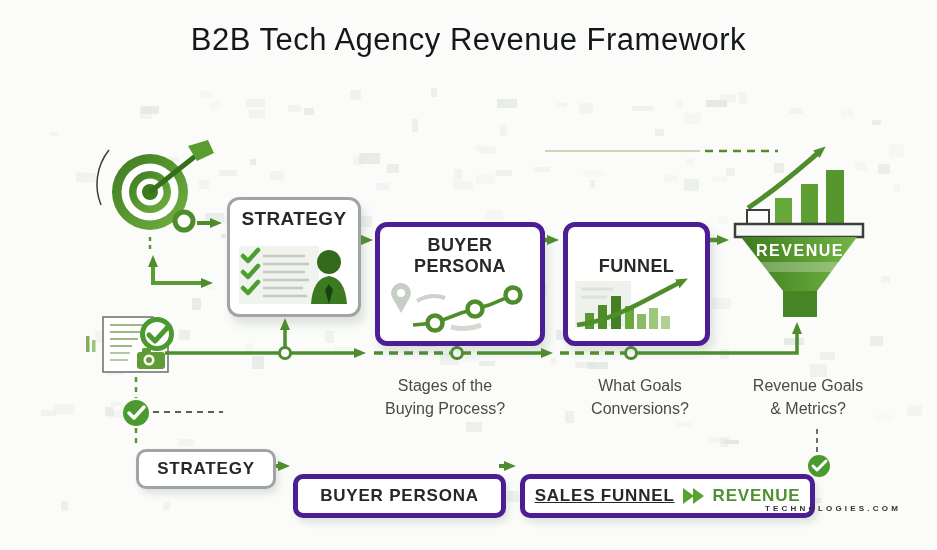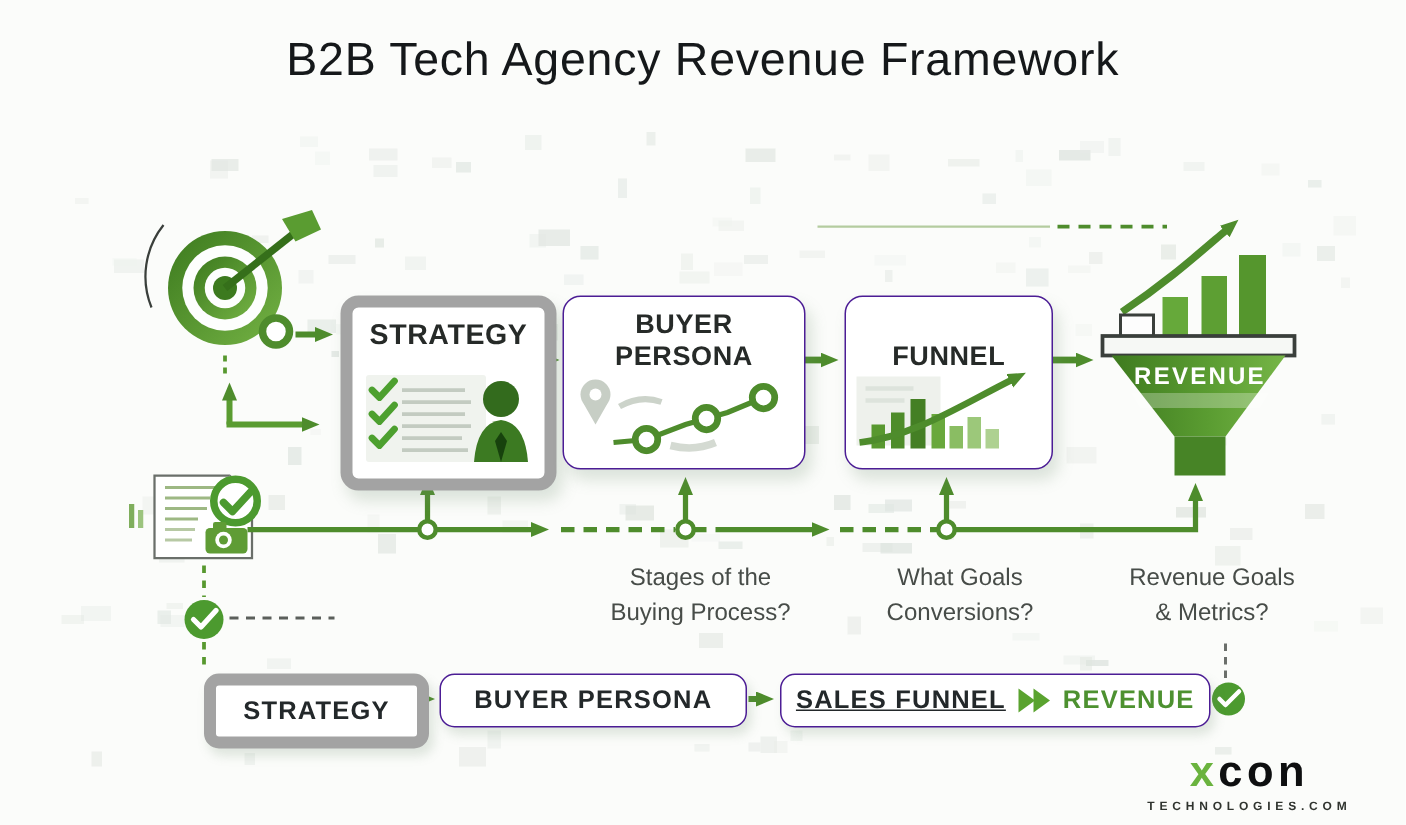--- a/index.html
+++ b/index.html
@@ -11,22 +11,22 @@
   #noise div{position:absolute;}
   .title{
     position:absolute;top:22px;left:0;width:100%;text-align:center;
     font-size:31px;font-weight:normal;letter-spacing:.5px;color:#15181a;z-index:3;margin:0;
   }
   .overlay{position:absolute;left:0;top:0;z-index:2;pointer-events:none;}
   .mainbox{
     position:absolute;background:#ffffff;border-radius:12px;z-index:3;
     box-shadow:4px 7px 10px rgba(110,140,110,.22);text-align:center;
   }
-  .border-dark{border:8px solid #a3a3a3;}
-  .border-green{border:1px solid #4c1d95;}
+  .border-dark{border:3px solid #a3a3a3;}
+  .border-green{border:5px solid #4c1d95;margin-top:25px;}
   .mainbox .bt{
     font-weight:bold;color:#262a28;letter-spacing:.4px;margin-top:8px;
     font-size:18px;line-height:21px;
   }
   .mainbox .icon-wrap{position:absolute;bottom:4px;left:0;width:100%;text-align:center;}
   .question{
     position:absolute;top:374px;width:180px;text-align:center;z-index:3;
     font-size:16px;line-height:23px;color:#474c48;
   }
   .botbox{
@@ -355,21 +355,21 @@
         <rect x="38" y="21" width="10" height="33" fill="#447f24"></rect>
         <rect x="52" y="31" width="9" height="23" fill="#69a83c"></rect>
         <rect x="64" y="39" width="9" height="15" fill="#8abd63"></rect>
         <rect x="76" y="33" width="9" height="21" fill="#9cc87a"></rect>
         <rect x="88" y="41" width="9" height="13" fill="#aed191"></rect>
         <path d="M4,50 C40,46 70,26 106,8" stroke="#4e8c2c" stroke-width="4.5" fill="none" marker-end="url(#ah)"></path>
       </svg>
     </div>
   </div>
 
-  <div class="question" style="left:377px;">
+  <div class="question" style="left:355px;">
     <span>Stages of the</span><br>
     <span>Buying Process?</span>
   </div>
   <div class="question" style="left:550px;">
     <span>What Goals</span><br>
     <span>Conversions?</span>
   </div>
   <div class="question" style="left:718px;">
     <span>Revenue Goals</span><br>
     <span>&amp; Metrics?</span>
@@ -384,17 +384,16 @@
   <div class="botbox border-green" style="left:520px;width:285px;">
     <span class="dark-word">SALES FUNNEL</span>
     <svg class="chev" width="26" height="18" viewBox="0 0 26 18">
       <polygon points="2,1 13,9 2,17" fill="#5aa32f"></polygon>
       <polygon points="12,1 23,9 12,17" fill="#5aa32f"></polygon>
     </svg>
     <span class="green-word">REVENUE</span>
   </div>
 
   <div class="logo">
-    <div class="logo-word"><span class="logo-x">x</span><span>con</span></div>
     <div class="logo-tag">TECHNOLOGIES.COM</div>
   </div>
 
 </div>
 
 </body></html>

